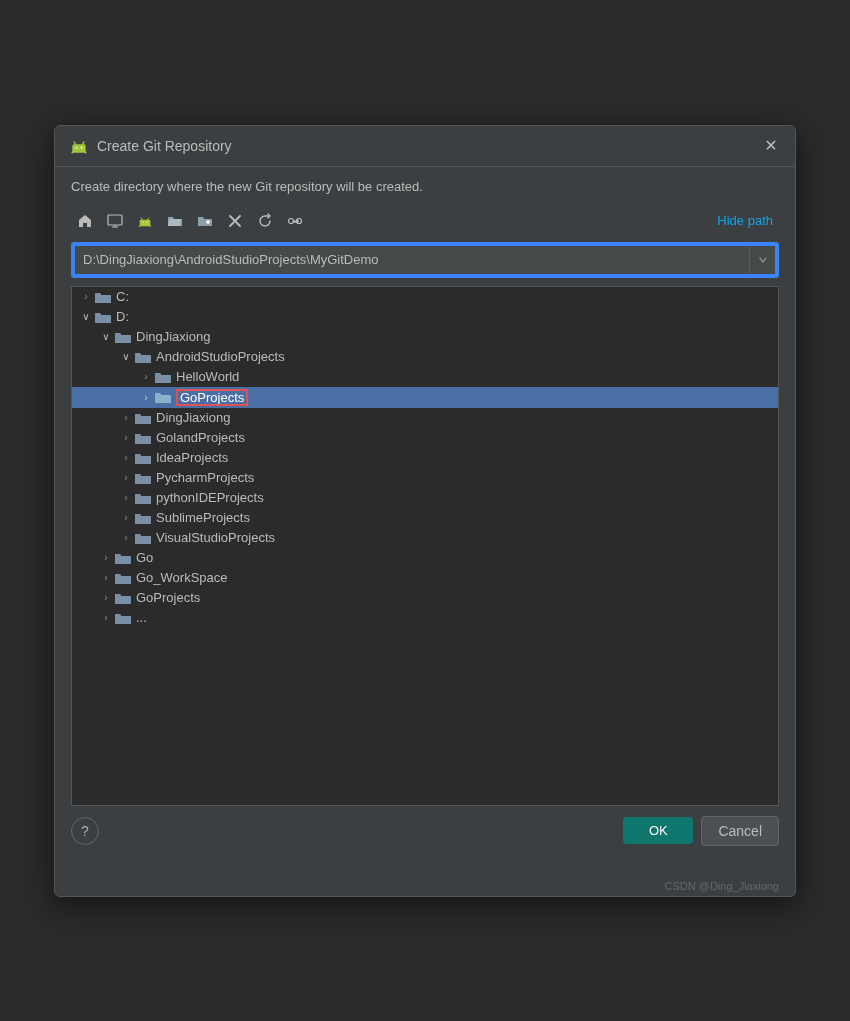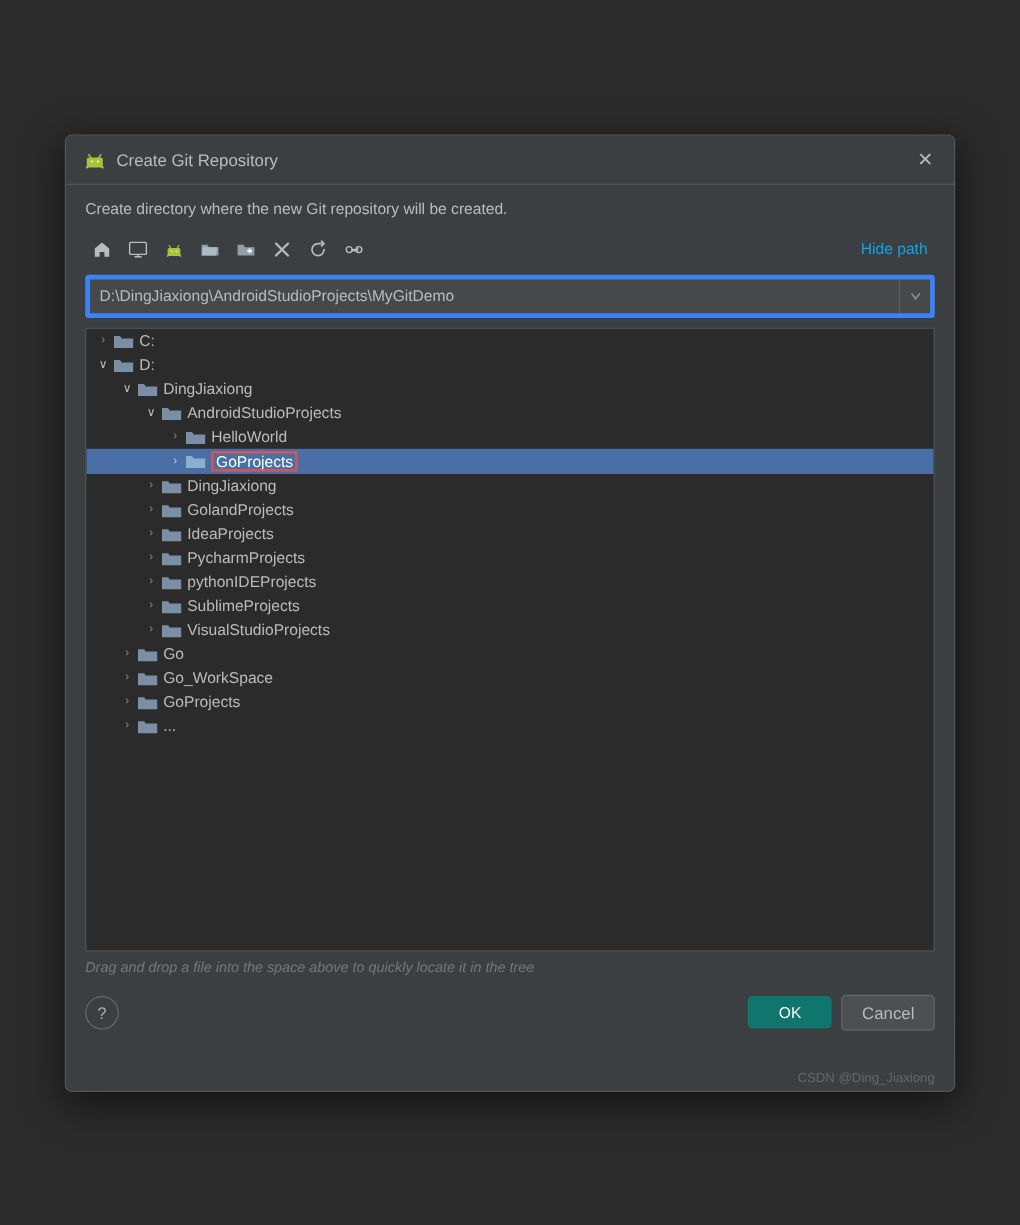--- a/index.html
+++ b/index.html
@@ -431,21 +431,20 @@
     <div class="tree-item" style="padding-left:26px;">
       <span class="chevron">›</span>
       <svg width="18" height="14" viewBox="0 0 18 14" style="margin-right:4px;flex-shrink:0">
         <path d="M1 3h5l1.5 2H17v8H1z" fill="#7a8fa6"></path>
       </svg>
       <span class="item-label">...</span>
     </div>
 
   </div>
 
-  <div class="hint-bar">Drag and drop a file into the space above to quickly locate it in the tree</div>
 
   <div class="button-row">
     <button class="help-btn">?</button>
     <div class="spacer"></div>
     <button class="ok-btn">OK</button>
     <button class="cancel-btn">Cancel</button>
   </div>
 
   <div class="watermark">CSDN @Ding_Jiaxiong</div>
 </div>

